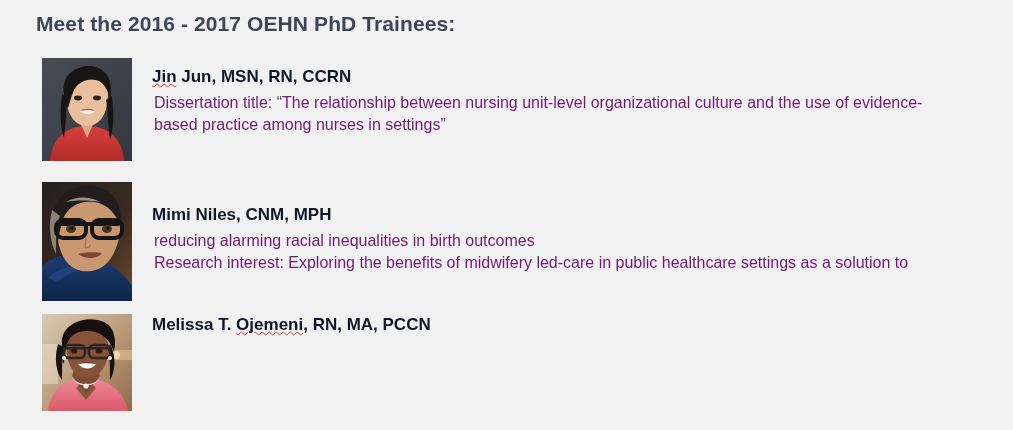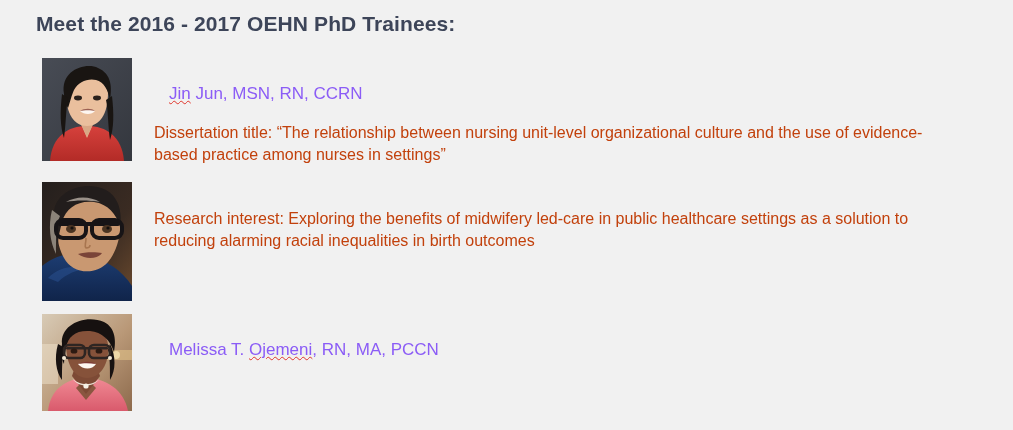--- a/index.html
+++ b/index.html
@@ -67,32 +67,33 @@
   .trainee-text {
     position: absolute;
     left: 152px;
     top: 0;
     width: 850px;
   }
 
   .trainee-name {
     font-size: 17px;
     line-height: 22px;
-    color: #8b5cf6;
+    color: #0f172a;
     white-space: nowrap;
-    margin: 17px;
+    margin: 0;
+    font-weight: bold;
   }
   .r0 .trainee-text { top: 8px; }
   .r1 .trainee-text { top: 22px; }
-  .r2 .trainee-text { top: 8px; }
+  .r2 .trainee-text { top: 0; }
 
   .trainee-detail {
     font-size: 16px;
     line-height: 21.5px;
-    color: #c2410c;
+    color: #701a75;
     margin: 4px 0 0 2px;
     max-width: 845px;
   }
   .trainee-detail .ln { display: block; white-space: nowrap; }
 
   .misspelled {
     text-decoration: underline;
     text-decoration-style: wavy;
     text-decoration-color: #e0352b;
     text-decoration-thickness: 1px;
@@ -171,23 +172,24 @@
           <rect x="50" y="38" width="30" height="18" rx="7" fill="none" stroke="#171416" stroke-width="4"></rect>
           <ellipse cx="29" cy="47" rx="5" ry="4" fill="#4a3422"></ellipse>
           <ellipse cx="65" cy="47" rx="5" ry="4" fill="#4a3422"></ellipse>
           <circle cx="30" cy="46" r="1.6" fill="#120f0e"></circle>
           <circle cx="66" cy="46" r="1.6" fill="#120f0e"></circle>
           <path d="M36 72 C44 78 56 77 60 71 C54 70 42 70 36 72 Z" fill="#7a4438"></path>
           <path d="M44 56 C44 62 42 64 44 66 C46 66 48 65 48 63" fill="none" stroke="#a8754f" stroke-width="1.6"></path>
         </svg>
       </div>
       <div class="trainee-text">
+        <div class="trainee-name">Mimi Niles, CNM, MPH</div>
         <div class="trainee-detail">
+          <span class="ln">reducing alarming racial inequalities in birth outcomes</span>
           <span class="ln">Research interest: Exploring the benefits of midwifery led-care in public healthcare settings as a solution to</span>
-          <span class="ln">reducing alarming racial inequalities in birth outcomes</span>
         </div>
       </div>
     </div>
 
     <div class="trainee-row r2">
       <div class="photo-frame">
         <svg viewBox="0 0 90 97" preserveAspectRatio="xMidYMid slice" aria-hidden="true">
           <defs>
             <linearGradient id="bg3" x1="0" y1="0" x2="1" y2="1">
               <stop offset="0%" stop-color="#d8cbb6"></stop>

